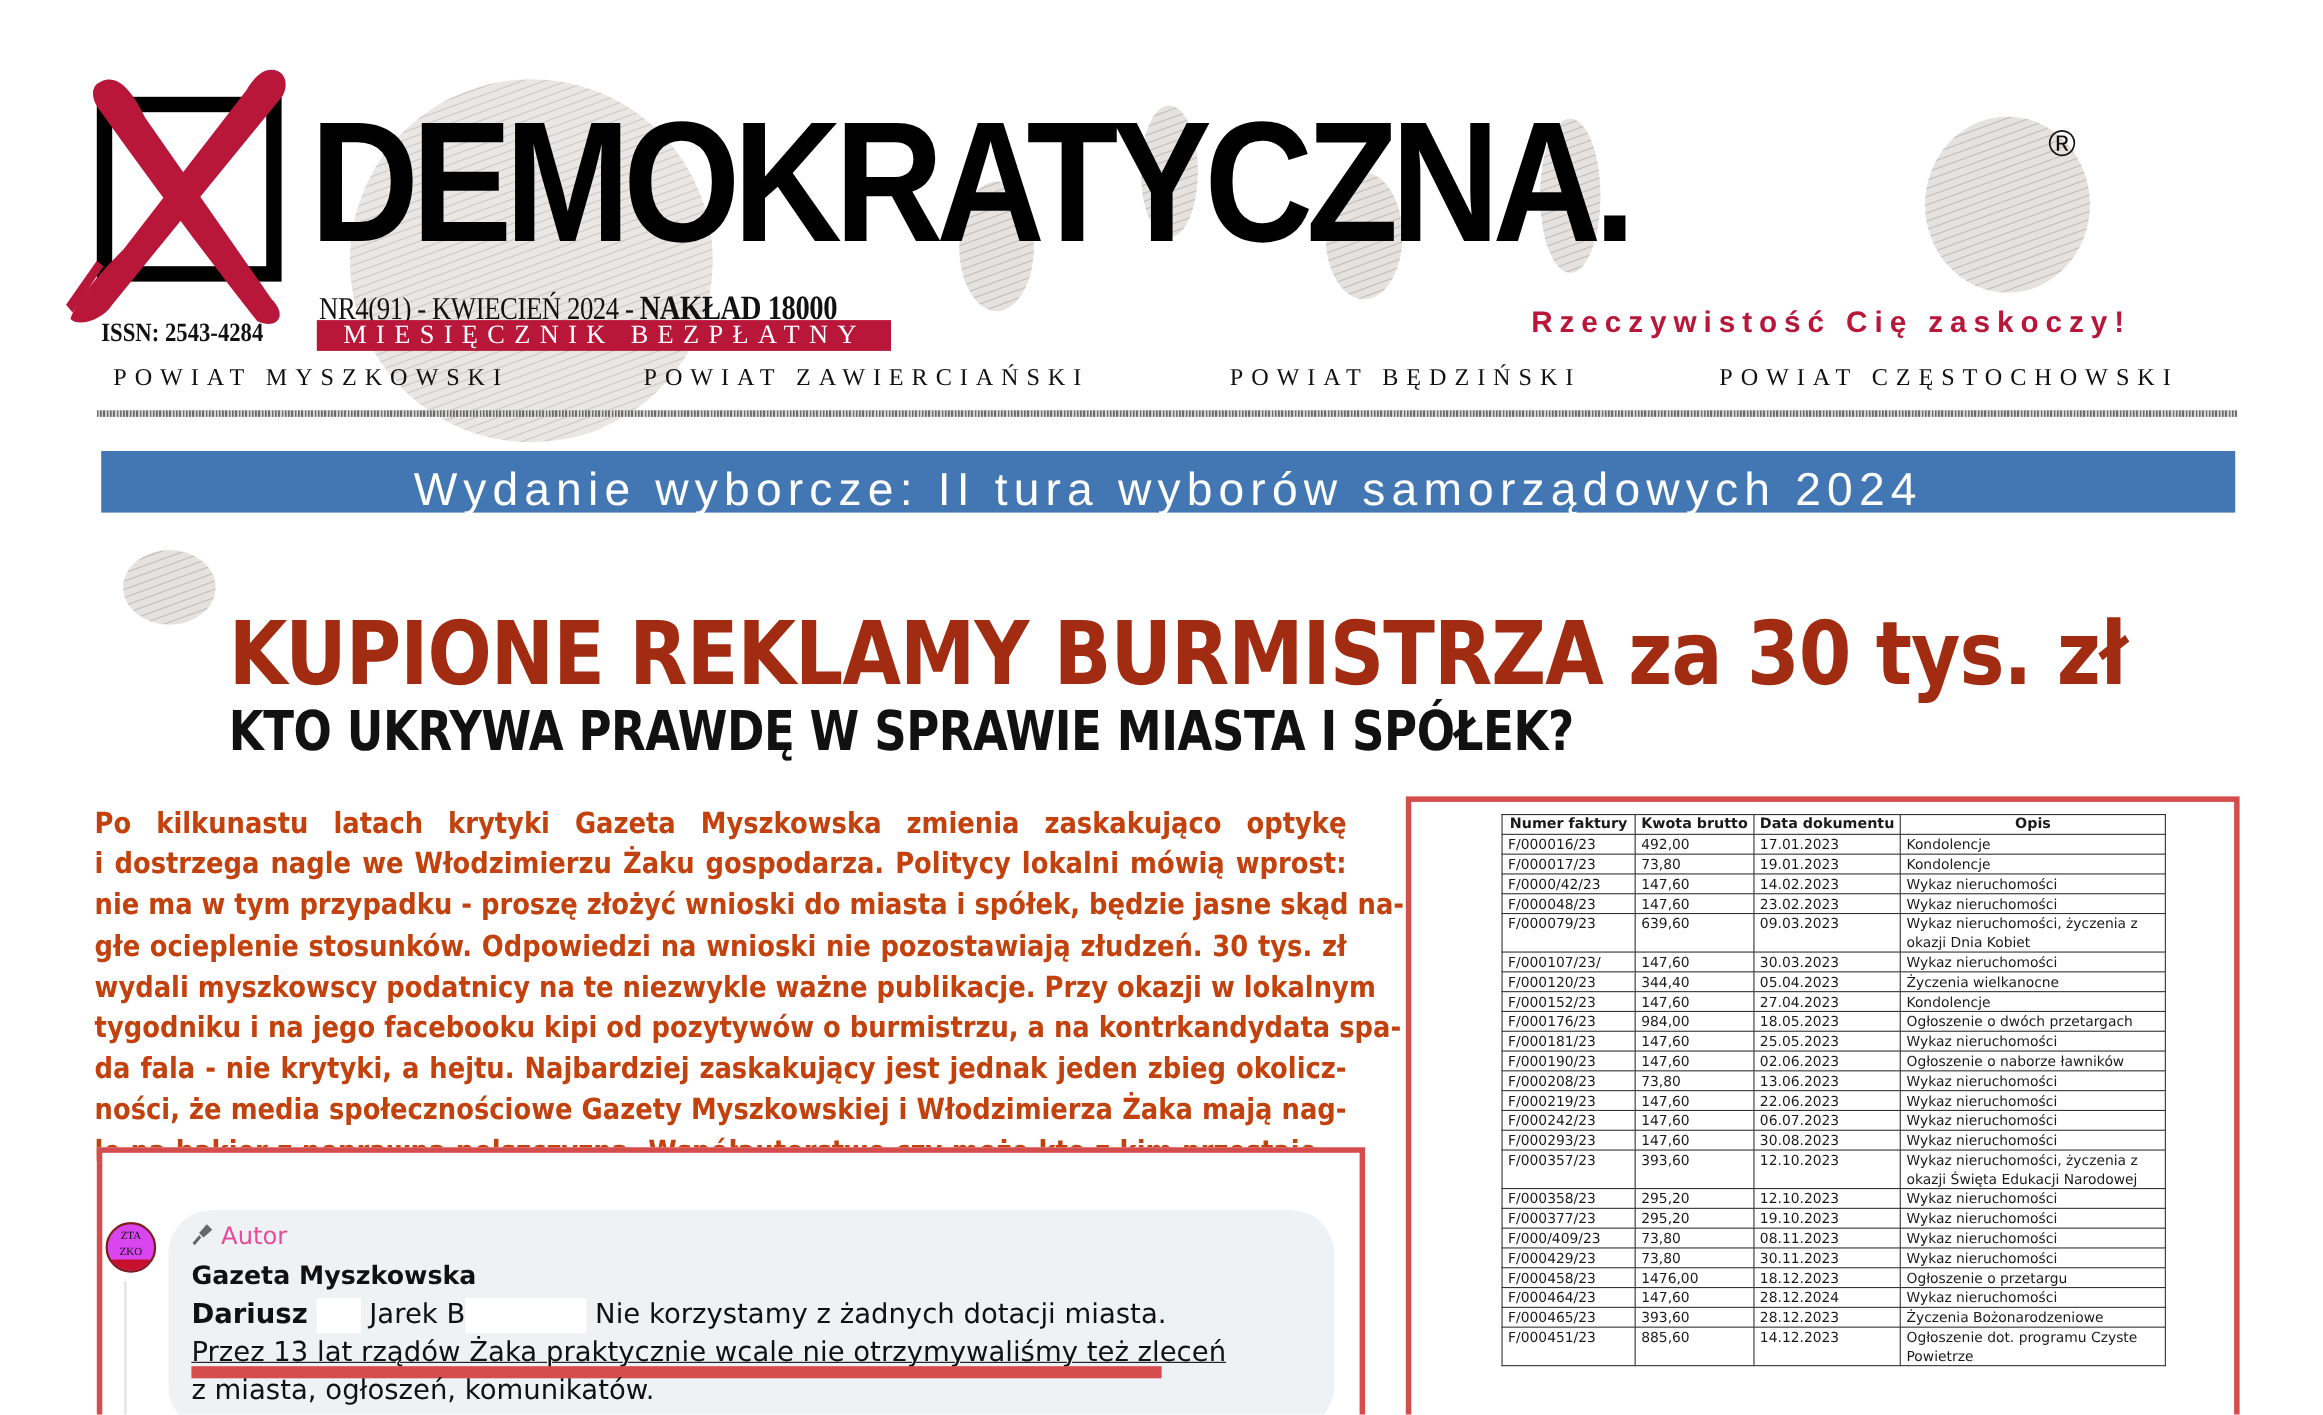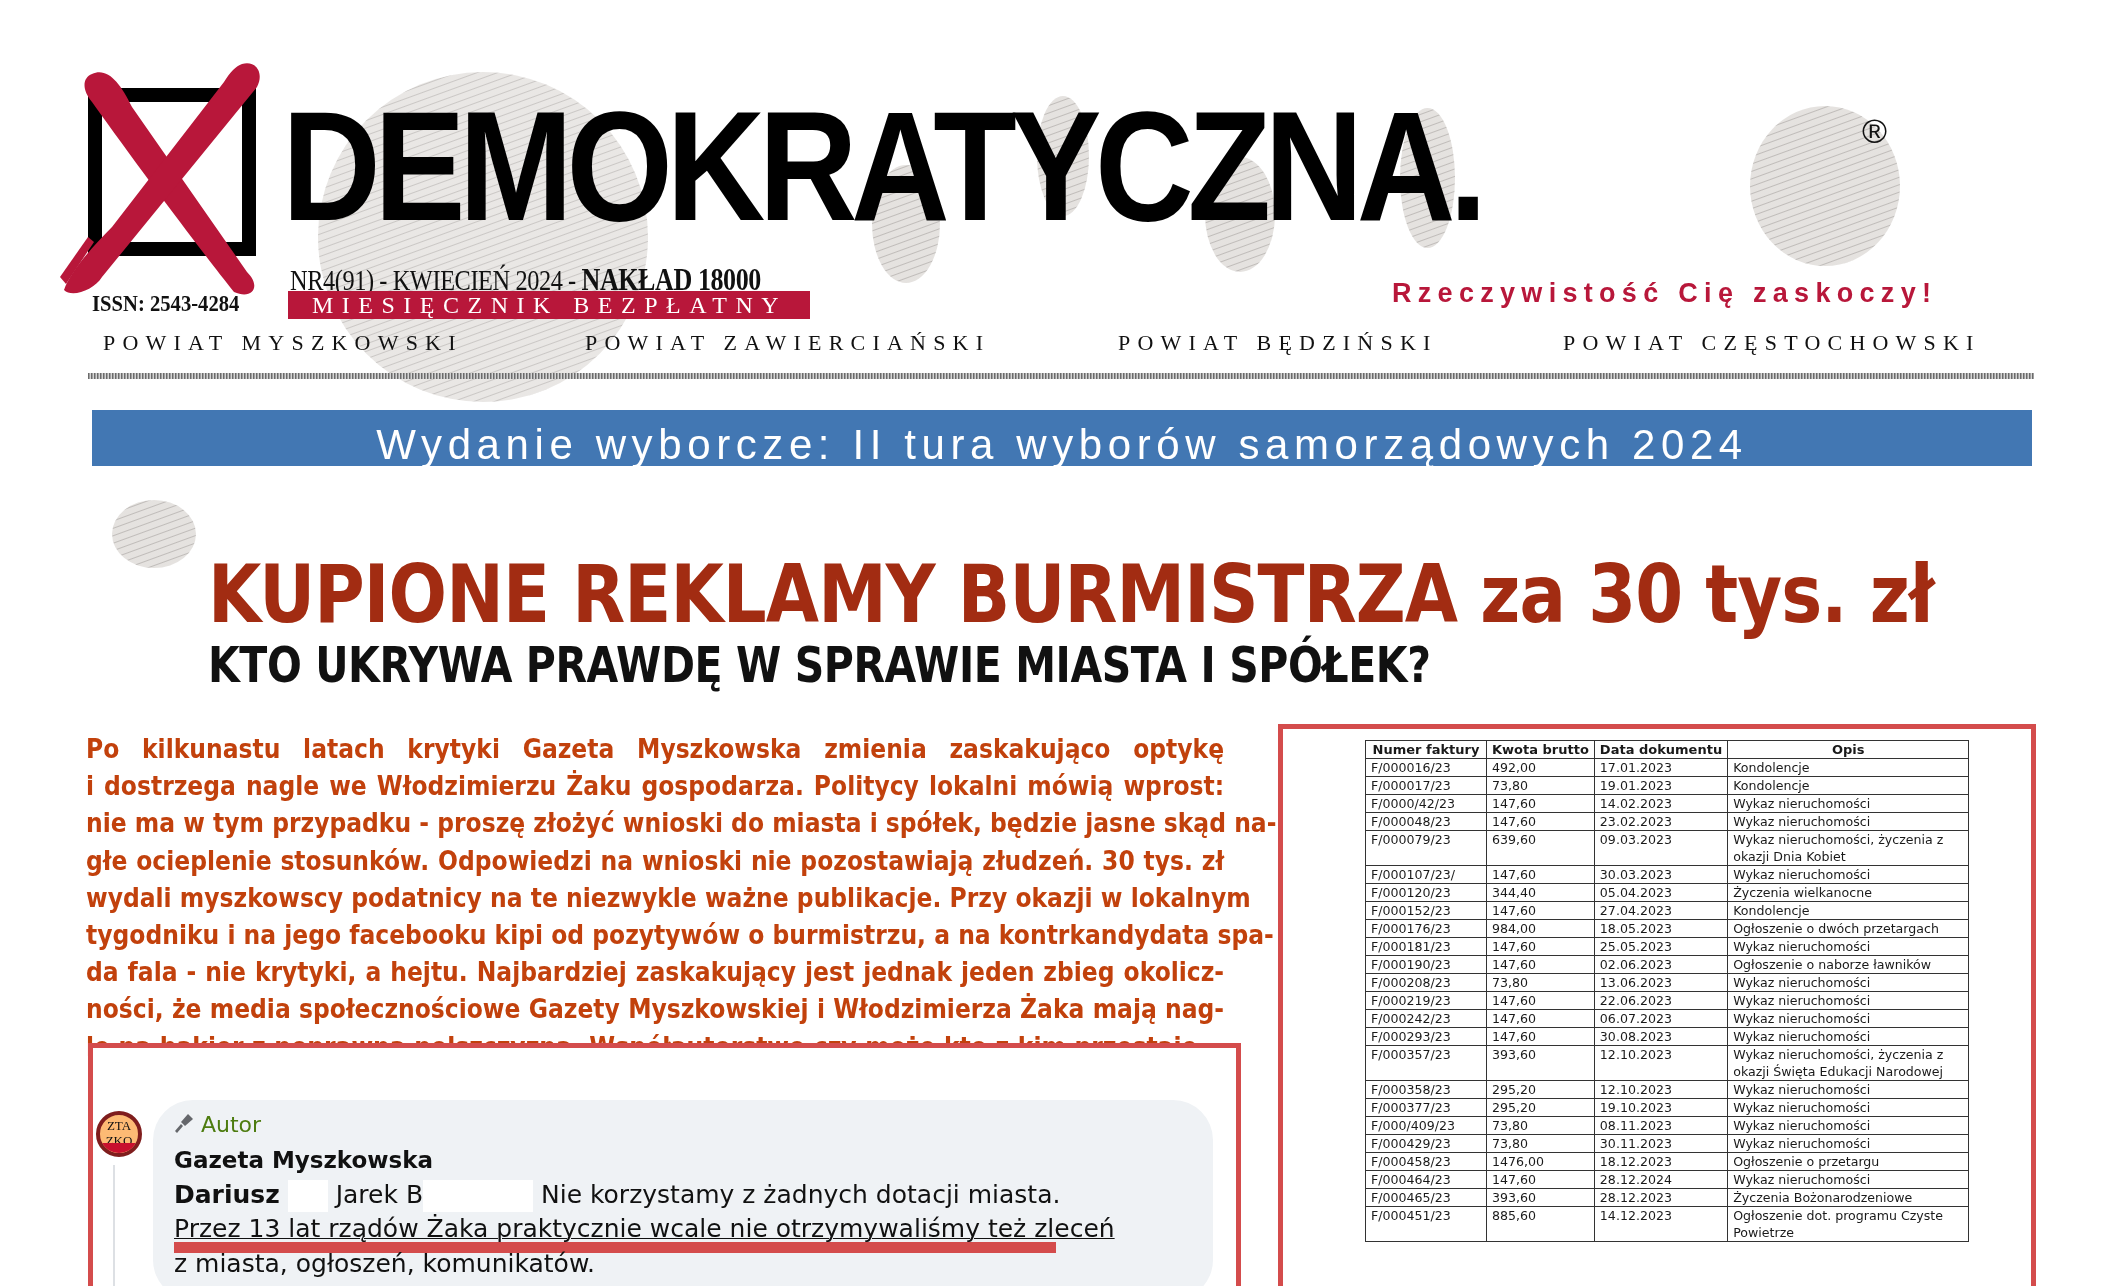--- a/index.html
+++ b/index.html
@@ -34,25 +34,25 @@
 
   .headline { position: absolute; left: 208px; top: 548px; font-family: "DejaVu Sans", sans-serif; font-weight: 700; font-size: 80px; color: #a22c12; white-space: nowrap; transform: scaleX(0.86); transform-origin: left top; letter-spacing: -1px; }
   .subhead { position: absolute; left: 208px; top: 636px; font-family: "DejaVu Sans", sans-serif; font-weight: 700; font-size: 50px; color: #111; white-space: nowrap; transform: scaleX(0.82); transform-origin: left top; letter-spacing: -0.5px; }
 
   .lead { position: absolute; left: 86px; top: 730px; width: 1138px; font-family: "DejaVu Sans", sans-serif; font-weight: 700; font-size: 26.5px; line-height: 37.2px; color: #c2410c; }
   .lead .line { display: block; white-space: nowrap; text-align-last: justify; transform: scaleX(0.885); transform-origin: left top; width: 1286px; }
 
   .red-frame { position: absolute; border: 5px solid #d44c4c; box-sizing: border-box; background: #fff; }
 
   
-  .avatar { position: absolute; left: 96px; top: 1111px; width: 46px; height: 46px; border-radius: 50%; background: #fdba74; border: 4px solid #7f1d1d; overflow: hidden; font-family: "Liberation Serif", serif; font-size: 13px; line-height: 15px; text-align: center; color: #111; box-sizing: border-box; padding-top: 3px; }
+  .avatar { position: absolute; left: 96px; top: 1111px; width: 46px; height: 46px; border-radius: 50%; background: #d946ef; border: 2px solid #7f1d1d; overflow: hidden; font-family: "Liberation Serif", serif; font-size: 10px; line-height: 15px; text-align: center; color: #111; box-sizing: border-box; padding-top: 3px; }
   .avatar::after { content: ""; position: absolute; left: 0; bottom: 0; width: 100%; height: 10px; background: #c8102e; }
   .thread-line { position: absolute; left: 113px; top: 1165px; width: 2px; height: 130px; background: #dde0e4; }
   .bubble { position: absolute; left: 153px; top: 1100px; width: 1060px; height: 200px; background: #eff2f5; border-radius: 40px; }
-  .fb-badge { position: absolute; left: 174px; top: 1112px; font-family: "DejaVu Sans", sans-serif; font-size: 22px; color: #4d7c0f; white-space: nowrap; }
+  .fb-badge { position: absolute; left: 174px; top: 1112px; font-family: "DejaVu Sans", sans-serif; font-size: 22px; color: #ec4899; white-space: nowrap; }
   .fb-author { position: absolute; left: 174px; top: 1147px; font-family: "DejaVu Sans", sans-serif; font-weight: 700; font-size: 23px; color: #111; white-space: nowrap; }
   .fb-line { position: absolute; left: 174px; font-family: "DejaVu Sans", sans-serif; font-size: 25px; color: #111; white-space: nowrap; }
   .fb-line b { font-weight: 700; }
   .redact { display: inline-block; background: #fff; height: 32px; vertical-align: middle; }
   .underline-mark { position: absolute; left: 174px; top: 1242px; width: 882px; height: 11px; background: #d44c4c; }
 
   
   .invoice-table { position: absolute; left: 1365px; top: 740px; border-collapse: collapse; font-family: "DejaVu Sans", sans-serif; font-size: 12.6px; color: #1a1a1a; }
   .invoice-table th, .invoice-table td { border: 1.5px solid #333; padding: 0 5px; height: 16.5px; line-height: 17px; vertical-align: top; text-align: left; white-space: nowrap; }
   .invoice-table th { font-weight: 700; text-align: center; font-size: 13px; }

